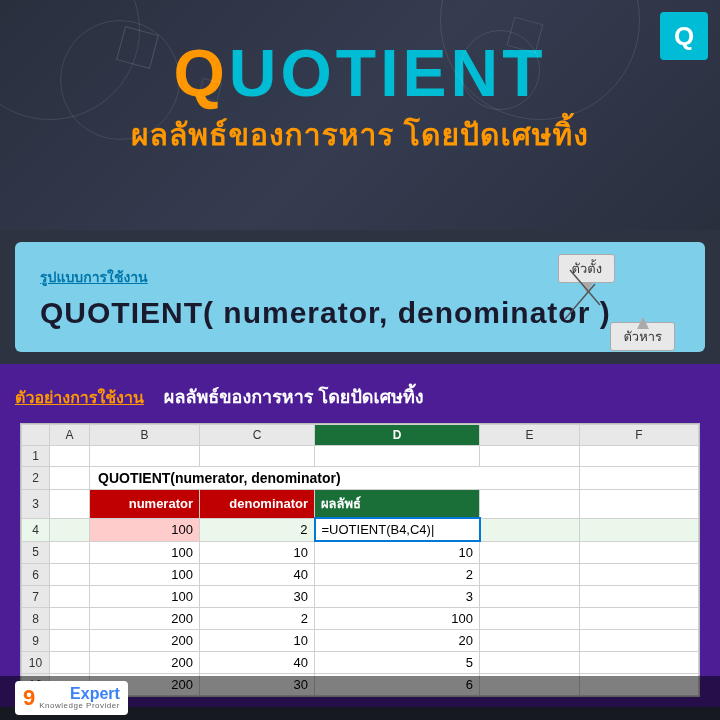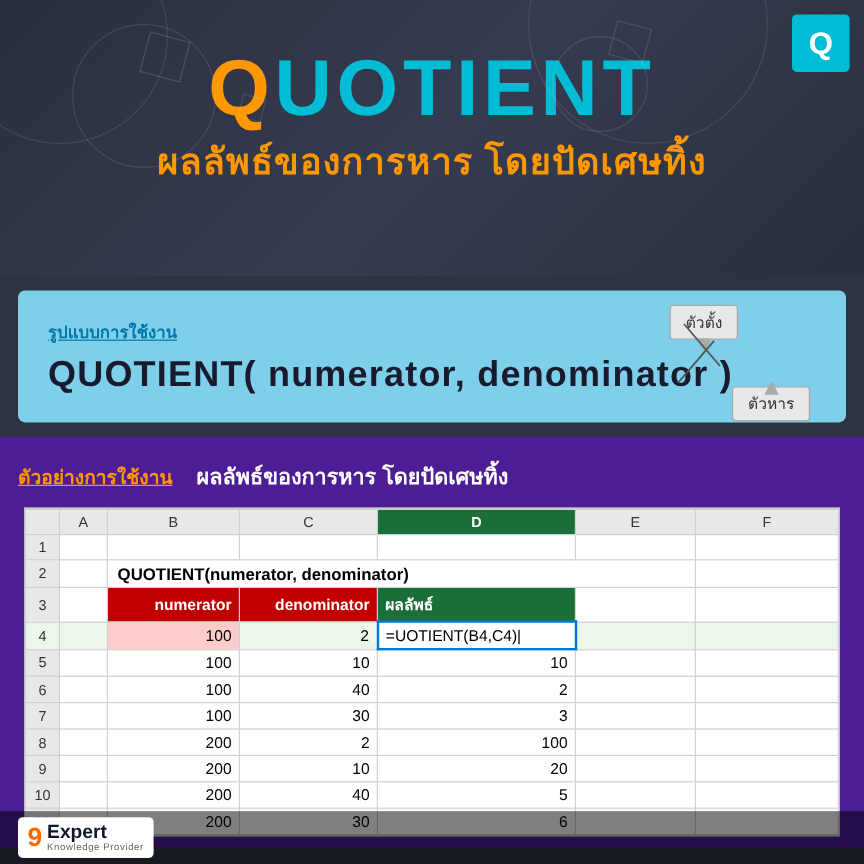--- a/index.html
+++ b/index.html
@@ -297,21 +297,22 @@
       color: #ff6600;
     }
     .logo-expert {
       display: flex;
       flex-direction: column;
       line-height: 1;
     }
     .logo-expert-main {
       font-size: 16px;
       font-weight: 900;
-      color: #0f172a;
+      color: #3b82f6;
+      text-align: right;
     }
     .logo-expert-sub {
       font-size: 8px;
       color: #666;
       letter-spacing: 0.5px;
     }
 
     
     .geo-rect {
       position: absolute;

